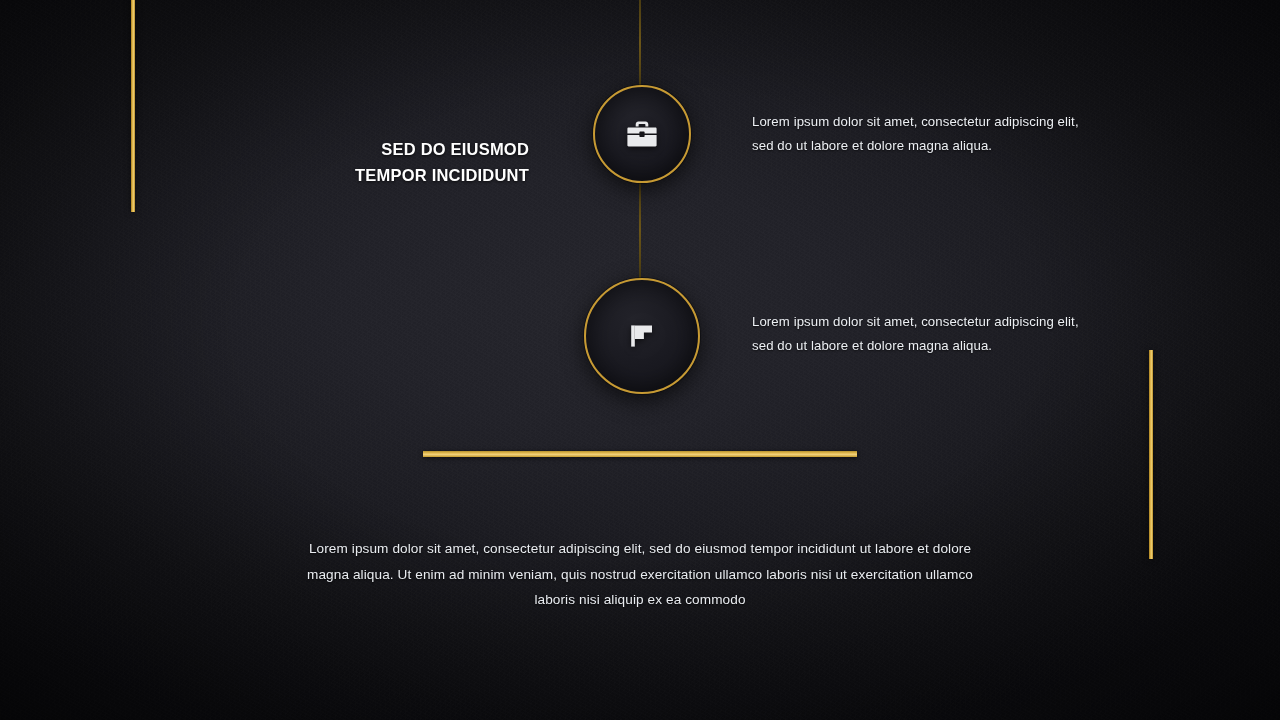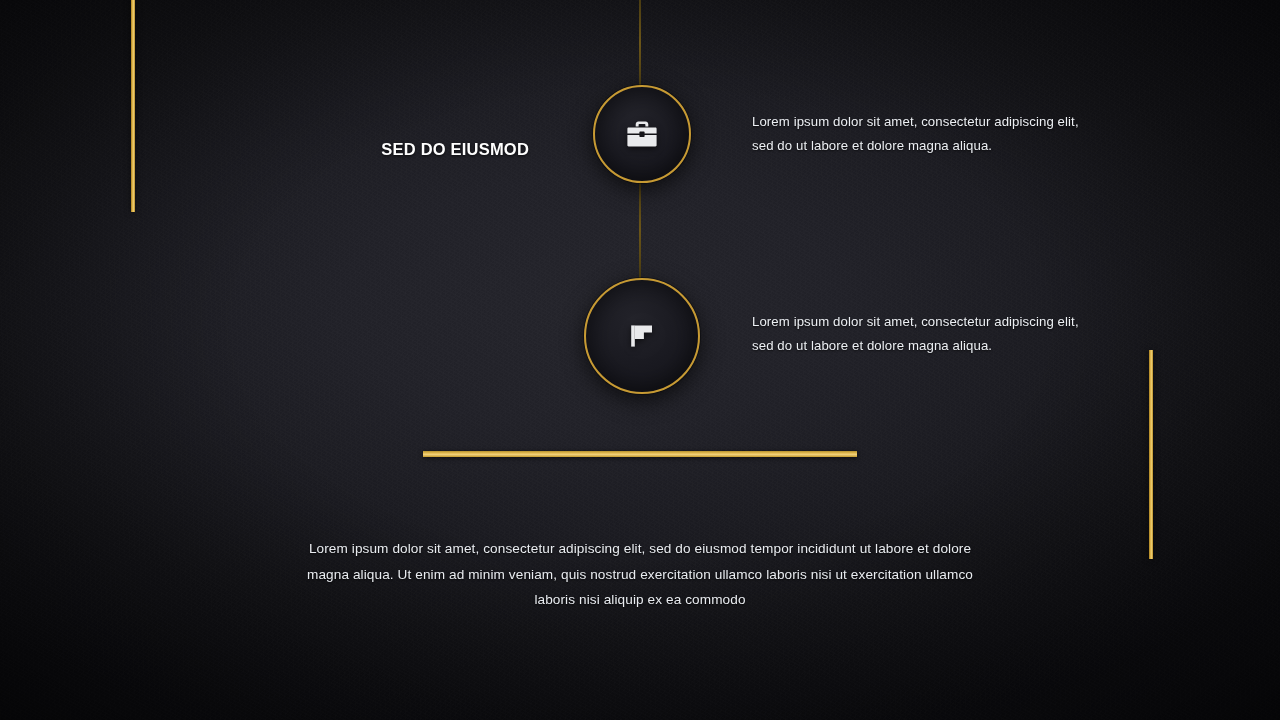--- a/index.html
+++ b/index.html
@@ -160,20 +160,21 @@
 
   <div id="gold-bar-left" class="gold-bar-v"></div>
   <div id="gold-bar-right" class="gold-bar-v"></div>
   <div id="gold-bar-bottom"></div>
 
   <div id="connector-top" class="connector"></div>
   <div id="connector-mid" class="connector"></div>
 
   <div class="heading" id="heading-1">
     <div>SED DO EIUSMOD</div>
+    <div>TEMPOR INCIDIDUNT</div>
   </div>
 
   <div class="node" id="node-1">
     <span class="node-icon">
       <svg width="30" height="27" viewBox="0 0 30 27" aria-hidden="true">
         <path fill="#e9eaec" d="M11.4 0.6h7.2c1.5 0 2.7 1.2 2.7 2.7V5.4h-2.9V3.7c0-0.3-0.3-0.6-0.6-0.6h-5.6c-0.3 0-0.6 0.3-0.6 0.6V5.4H8.7V3.3C8.7 1.8 9.9 0.6 11.4 0.6z"></path>
         <path fill="#e9eaec" d="M1.6 6.6h26.8c0.7 0 1.2 0.5 1.2 1.2v4.6H17.6v-1.2c0-0.4-0.3-0.7-0.7-0.7h-3.8c-0.4 0-0.7 0.3-0.7 0.7v1.2H0.4V7.8C0.4 7.1 0.9 6.6 1.6 6.6z"></path>
         <path fill="#e9eaec" d="M0.4 14.1h12v1.2c0 0.4 0.3 0.7 0.7 0.7h3.8c0.4 0 0.7-0.3 0.7-0.7v-1.2h12v10.1c0 0.7-0.5 1.2-1.2 1.2H1.6c-0.7 0-1.2-0.5-1.2-1.2V14.1z"></path>
       </svg>
     </span>

